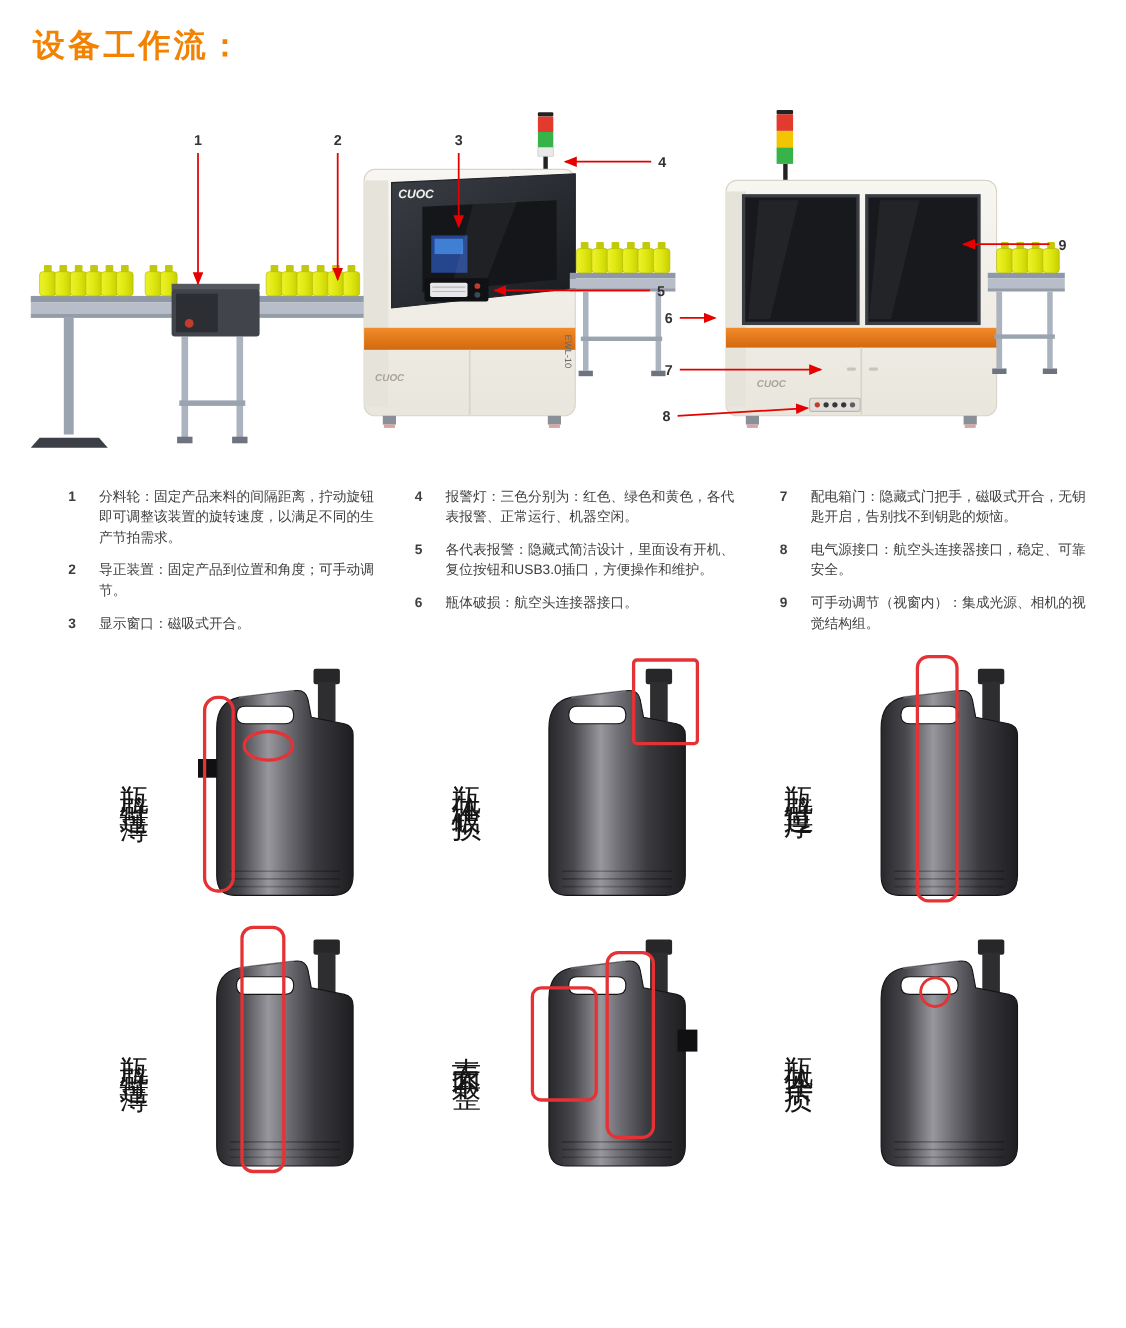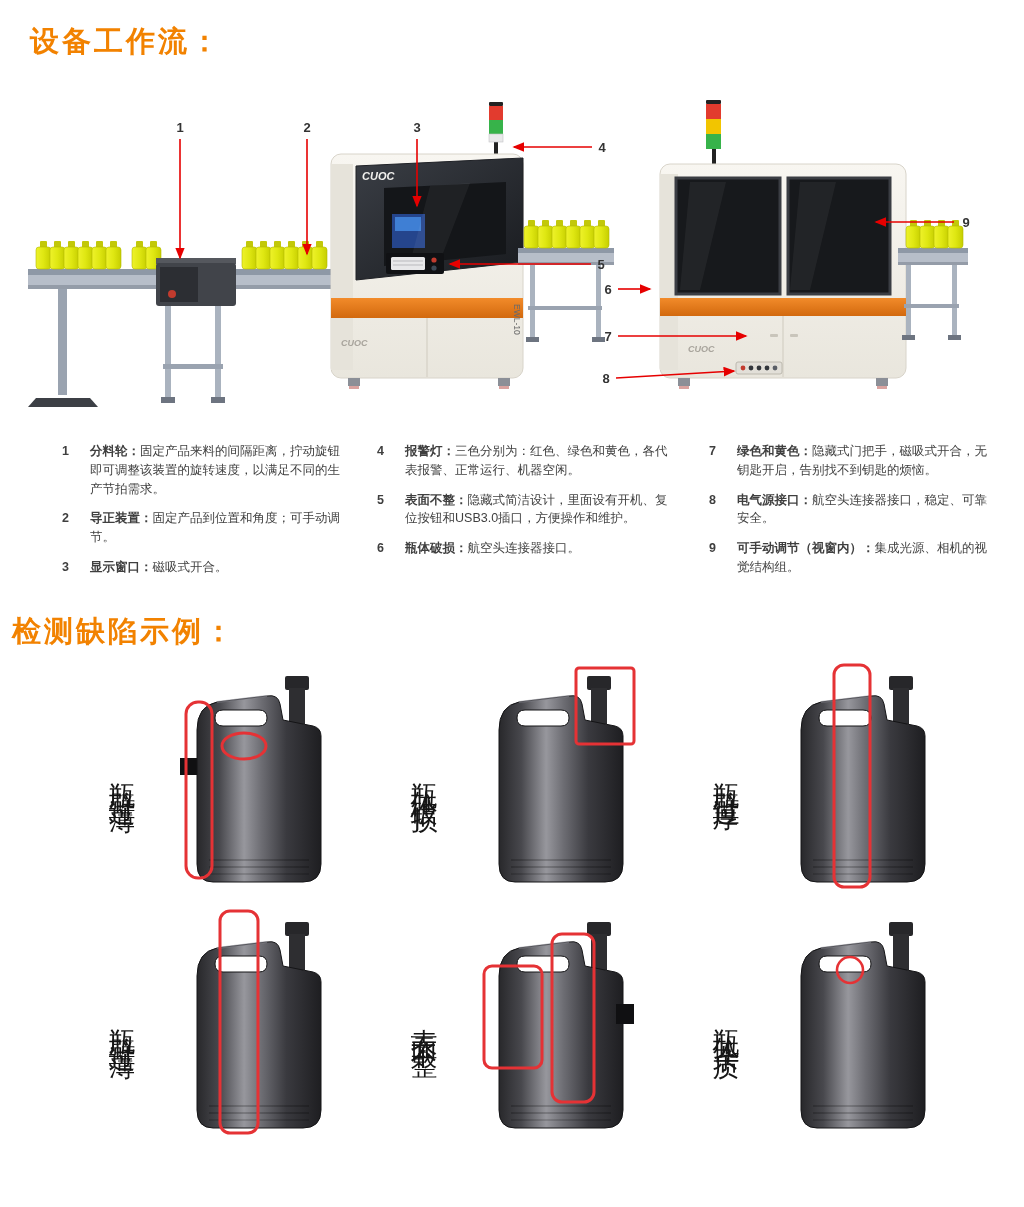--- a/index.html
+++ b/index.html
@@ -10,21 +10,21 @@
   .t1 { margin:22px 0 4px 30px; }
   .t2 { margin:24px 0 10px 12px; }
 
   svg.machines { display:block; width:1024px; height:370px; }
 
   
   .legend { display:grid; grid-template-columns:1fr 1.06fr 1fr; column-gap:34px;
             margin:6px 34px 0 62px; color:#3f3f3f; font-size:12.5px; line-height:1.5; }
   .legend-item { display:flex; gap:12px; margin-bottom:11px; }
   .legend-item .num { font-weight:bold; min-width:16px; }
-  .legend-item .txt b { font-weight:bold; }
+  .legend-item .txt b { font-weight:normal; }
 
   
   .defect-grid { display:grid; grid-template-columns:1fr 1fr 1fr; column-gap:10px; row-gap:16px;
                  margin:6px 24px 0 104px; }
   .defect-cell { display:flex; align-items:center; gap:14px; }
   .defect-label { writing-mode:vertical-rl; text-orientation:upright; font-size:27px;
                   letter-spacing:8px; color:#151515; }
   .defect-cell svg { display:block; }
 </style>
 </head>
@@ -280,44 +280,43 @@
         <span class="txt"><b>显示窗口：</b><span>磁吸式开合。</span></span>
       </div>
     </div>
     <div class="legend-col">
       <div class="legend-item">
         <span class="num">4</span>
         <span class="txt"><b>报警灯：</b><span>三色分别为：红色、绿色和黄色，各代表报警、正常运行、机器空闲。</span></span>
       </div>
       <div class="legend-item">
         <span class="num">5</span>
-        <span class="txt"><b>表面不整：</b><span>隐藏式简洁设计，里面设有开机、复位按钮和USB3.0插口，方便操作和维护。</span></span>
+        <span class="txt"><b>各代表报警：</b><span>隐藏式简洁设计，里面设有开机、复位按钮和USB3.0插口，方便操作和维护。</span></span>
       </div>
       <div class="legend-item">
         <span class="num">6</span>
         <span class="txt"><b>瓶体破损：</b><span>航空头连接器接口。</span></span>
       </div>
     </div>
     <div class="legend-col">
       <div class="legend-item">
         <span class="num">7</span>
-        <span class="txt"><b>绿色和黄色：</b><span>隐藏式门把手，磁吸式开合，无钥匙开启，告别找不到钥匙的烦恼。</span></span>
+        <span class="txt"><b>配电箱门：</b><span>隐藏式门把手，磁吸式开合，无钥匙开启，告别找不到钥匙的烦恼。</span></span>
       </div>
       <div class="legend-item">
         <span class="num">8</span>
         <span class="txt"><b>电气源接口：</b><span>航空头连接器接口，稳定、可靠安全。</span></span>
       </div>
       <div class="legend-item">
         <span class="num">9</span>
         <span class="txt"><b>可手动调节（视窗内）：</b><span>集成光源、相机的视觉结构组。</span></span>
       </div>
     </div>
   </div>
 
-  <h1 class="section-title t2">检测缺陷示例：</h1>
 
   <div class="defect-grid">
 
     <figure class="defect-cell">
       <figcaption class="defect-label">瓶壁过薄</figcaption>
       <svg width="200" height="230" viewBox="0 0 200 230">
         <rect x="26" y="96" width="20" height="17" fill="#101012"></rect>
         <use href="#jerrycan" transform="translate(15,0)"></use>
         <rect x="32" y="40" width="26" height="176" rx="12" fill="none" stroke="#e53235" stroke-width="3"></rect>
         <ellipse cx="90" cy="84" rx="22" ry="13" fill="none" stroke="#e53235" stroke-width="3"></ellipse>

